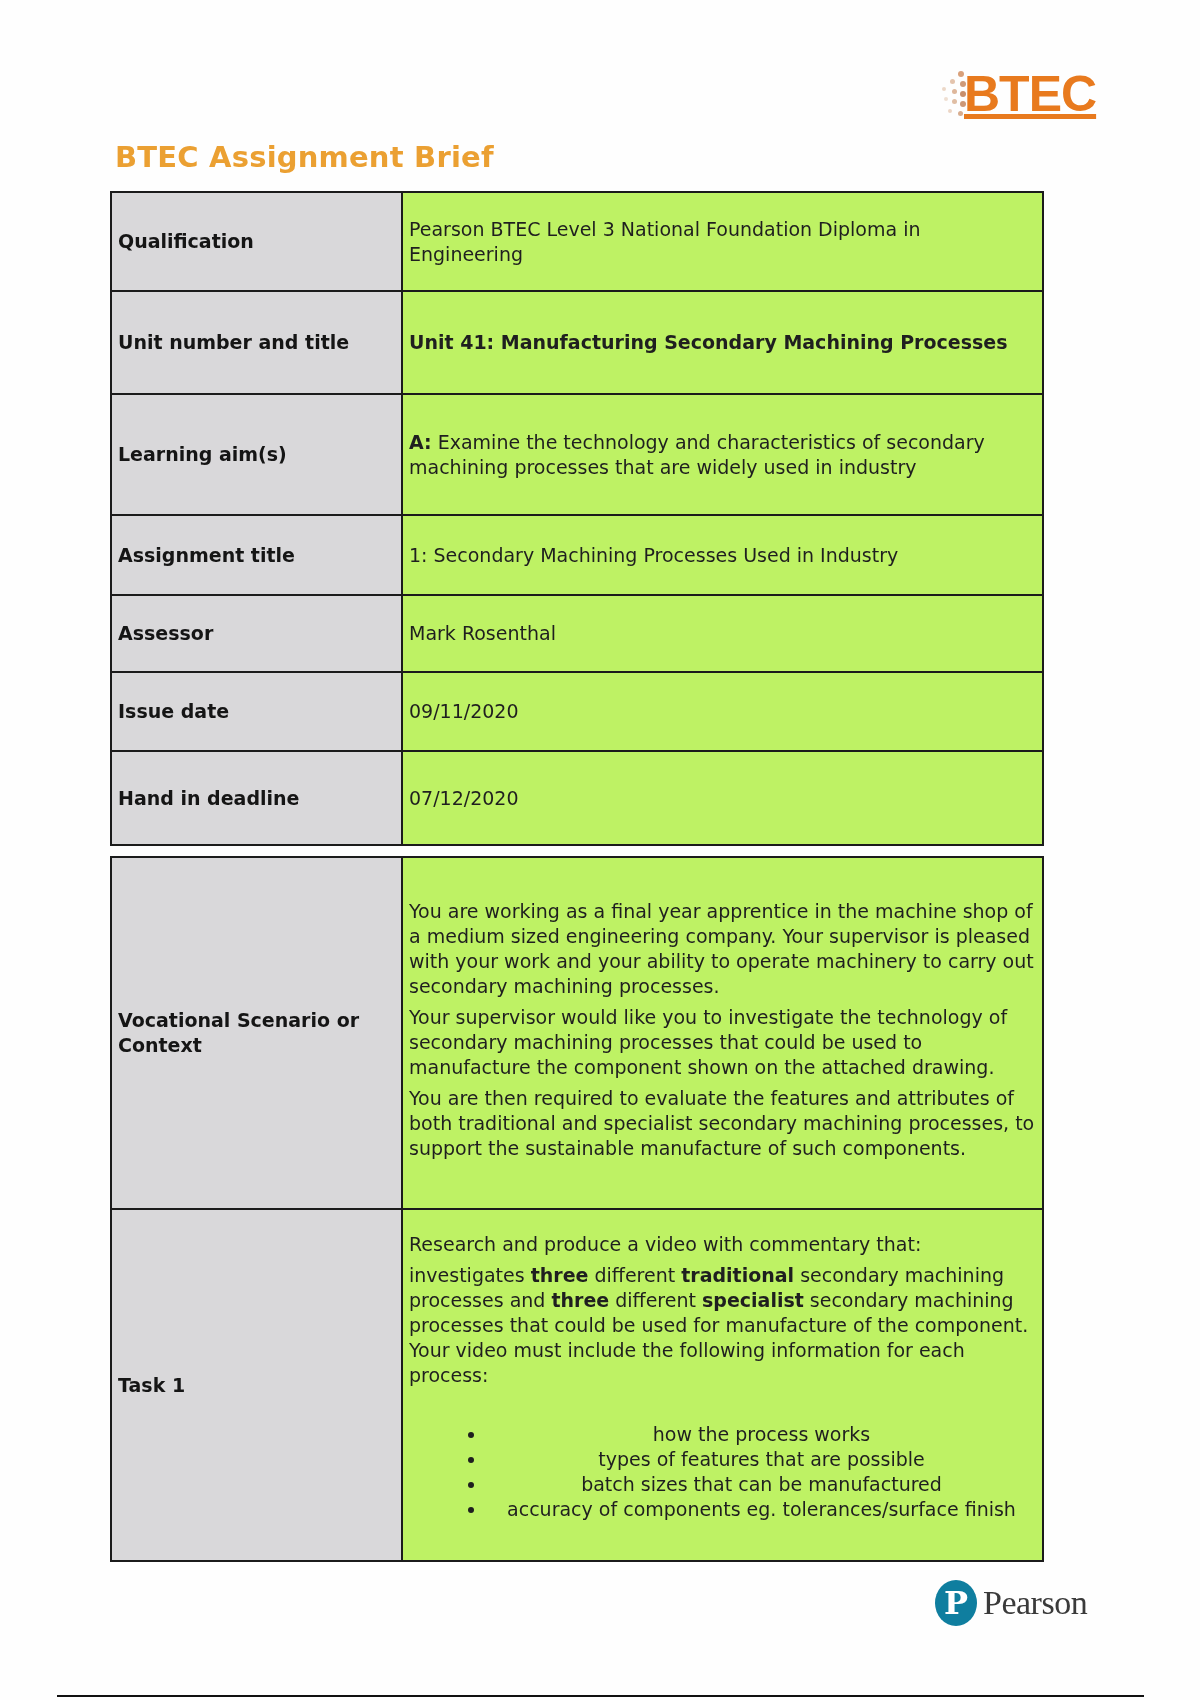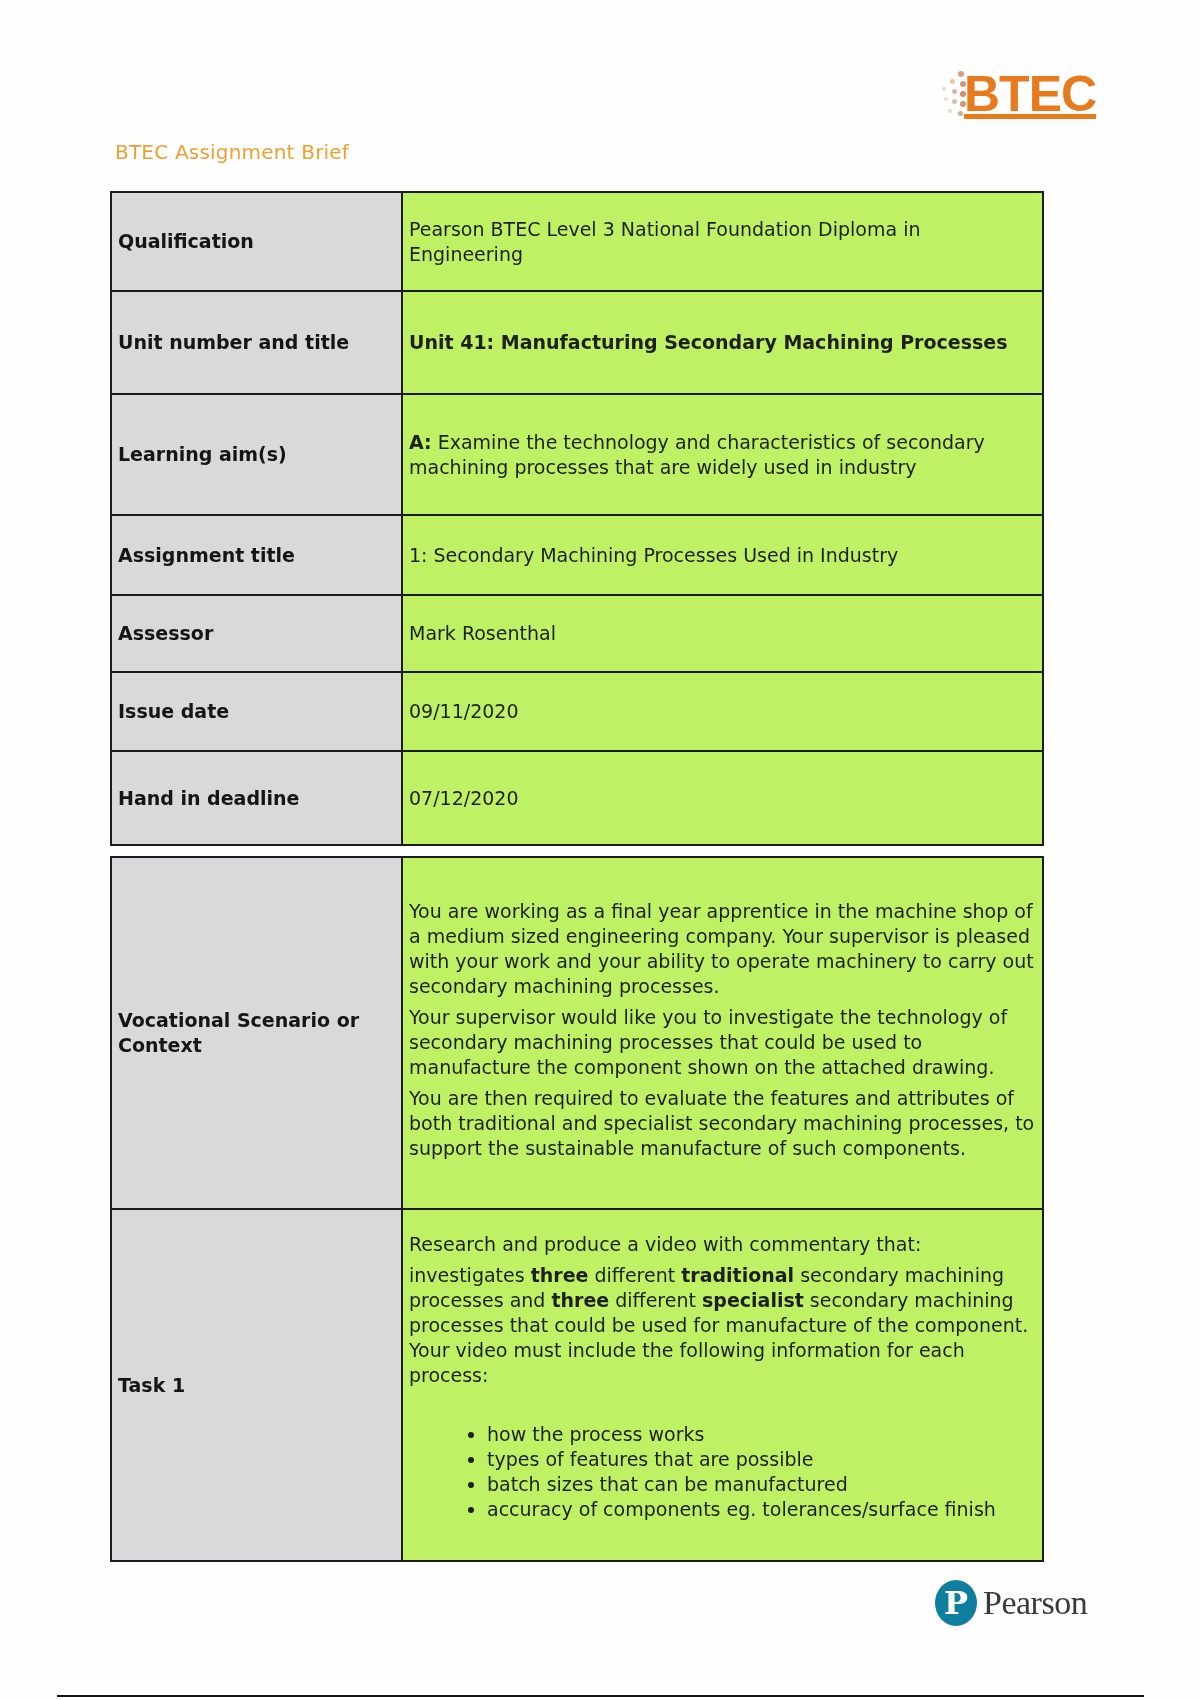--- a/index.html
+++ b/index.html
@@ -16,22 +16,22 @@
   .btec-dots { position: relative; width: 30px; height: 50px; }
   .btec-dots span { position: absolute; border-radius: 50%; }
   .btec-text {
     font-family: "Liberation Sans", sans-serif; font-weight: 700;
     font-size: 50px; color: #e87a1e; letter-spacing: -1px; line-height: 1;
     margin-left: -4px;
     text-decoration: underline;
   }
   .doc-title {
     position: absolute; left: 115px; top: 140px;
-    font-family: "DejaVu Sans", sans-serif; font-weight: 400;
-    font-size: 20px; color: #eba032; margin: 0; letter-spacing: 0.2px;
+    font-family: "DejaVu Sans", sans-serif; font-weight: 700;
+    font-size: 29px; color: #eba032; margin: 0; letter-spacing: 0.2px;
   }
   table.brief {
     position: absolute; left: 110px; width: 934px;
     border-collapse: collapse; table-layout: fixed;
   }
   table.brief td {
     border: 2px solid #1b1b1b; vertical-align: middle;
     font-size: 19px; line-height: 25px; padding: 0 6px;
   }
   table.brief td.label {
@@ -46,21 +46,21 @@
   .r-title { height: 80px; }
   .r-assessor { height: 77px; padding-left: 42px; }
   .r-issue { height: 79px; }
   .r-deadline { height: 94px; }
   .r-scenario { height: 352px; }
   .r-task { height: 352px; }
   .bold { font-weight: 700; }
   .para { margin: 0 0 6px 0; }
   td.scenario-cell { vertical-align: top; padding-top: 14px; }
   td.task-cell { vertical-align: top; padding-top: 8px; }
-  ul.task-list { margin: 34px 0 16px 0; padding-left: 78px; }
+  ul.task-list { margin: 34px 0 16px 0; padding-left: 78px; text-align: center; }
   ul.task-list li { margin: 0; line-height: 25px; }
   .pearson-logo {
     position: absolute; left: 935px; top: 1580px; display: flex; align-items: center;
   }
   .pearson-circle {
     width: 42px; height: 46px; border-radius: 50%; background: #0f7e9f;
     display: flex; align-items: center; justify-content: center;
     color: #fff; font-family: "DejaVu Serif", serif; font-weight: 700; font-size: 32px;
   }
   .pearson-text {

